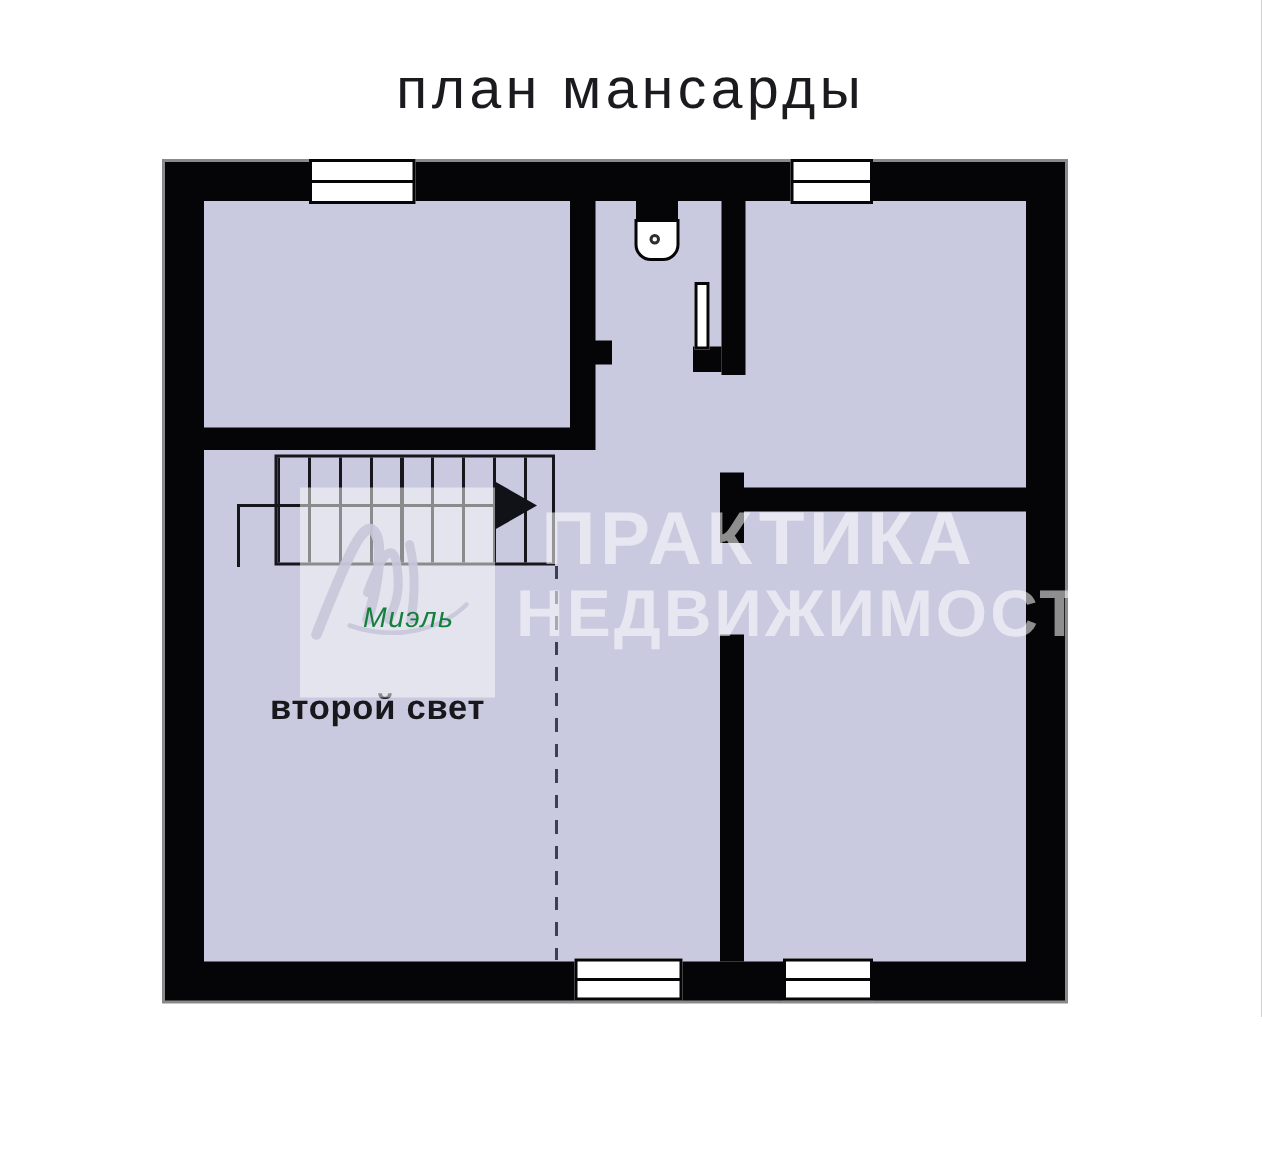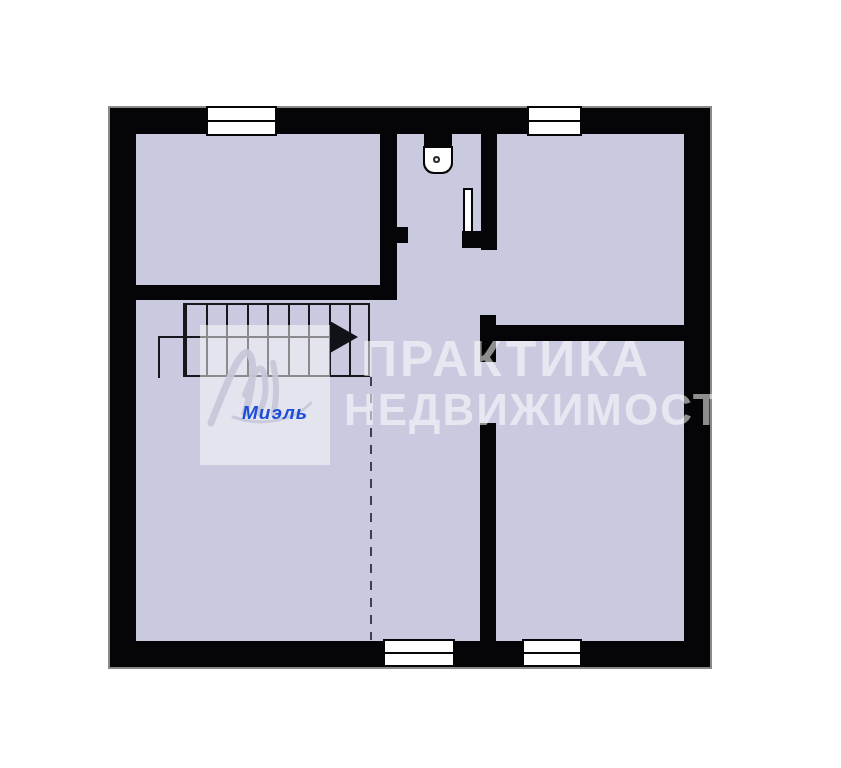--- a/index.html
+++ b/index.html
@@ -49,29 +49,30 @@
   .stair-arrow{left:330px;top:321px;width:0;height:0;
     border-left:28px solid #111118;border-top:16px solid transparent;border-bottom:16px solid transparent;}
   
   .dash-line{left:370px;top:377px;width:2px;height:263px;
     background:repeating-linear-gradient(180deg,#3f3f52 0,#3f3f52 9px,transparent 9px,transparent 17px);}
   
   .void-label{left:180px;top:458px;font-size:23px;font-weight:700;letter-spacing:0.5px;color:#17171c;}
   
   .wm-box{left:200px;top:325px;width:130px;height:140px;background:rgba(255,255,255,0.5);}
   .wm-swash{left:203px;top:333px;}
-  .wm-logo-label{left:242px;top:402px;font-size:19px;font-weight:700;font-style:italic;color:#1d4ed8;letter-spacing:1px;}
+  .wm-logo-label{left:242px;top:402px;font-size:19px;font-weight:400;font-style:italic;color:#15803d;letter-spacing:1px;}
   .wm-line1{left:361px;top:334px;font-size:50px;font-weight:700;letter-spacing:3px;line-height:1;color:rgba(255,255,255,0.55);text-align:right;}
   .wm-line2{left:344px;top:388px;font-size:44px;font-weight:700;letter-spacing:2px;line-height:1;color:rgba(255,255,255,0.55);}
 </style>
 </head>
 <body>
 
 <div class="stage">
 
+  <div class="abs plan-title">план мансарды</div>
 
   <div class="abs outer"></div>
   <div class="abs interior"></div>
 
   <div class="abs stairs"></div>
   <div class="abs rail-hook"></div>
   <div class="abs rail-line"></div>
   <div class="abs stair-arrow"></div>
 
   <div class="abs dash-line"></div>
@@ -96,20 +97,21 @@
       <div class="mid"></div>
     </div>
   <div class="abs window win-b2">
       <div class="mid"></div>
     </div>
 
   <div class="abs sink-tank"></div>
   <div class="abs sink-basin"></div>
   <div class="abs sink-drain"></div>
 
+  <div class="abs void-label">второй свет</div>
 
   <div class="abs wm-box"></div>
   <svg class="abs wm-swash" width="118" height="100" viewBox="0 0 118 100">
     <g fill="none" stroke="#c7c7da" stroke-linecap="round" opacity="0.9">
       <path d="M8,90 C30,34 40,12 47,22 C53,31 48,62 42,80" stroke-width="7"></path>
       <path d="M42,62 C53,32 60,28 62,47 C64,63 60,72 56,80" stroke-width="6"></path>
       <path d="M70,30 C74,46 74,62 71,80" stroke-width="6"></path>
       <path d="M30,84 C62,95 92,86 108,70" stroke-width="3"></path>
     </g>
   </svg>

